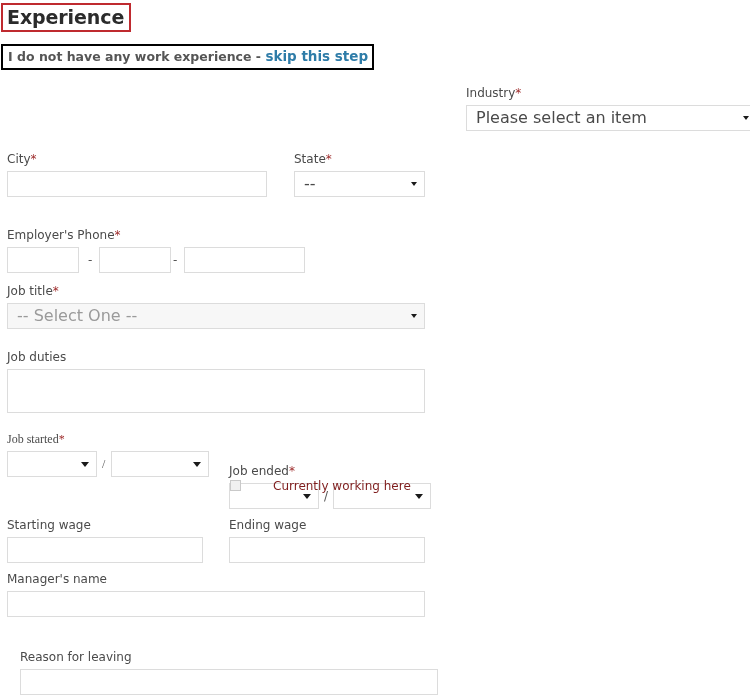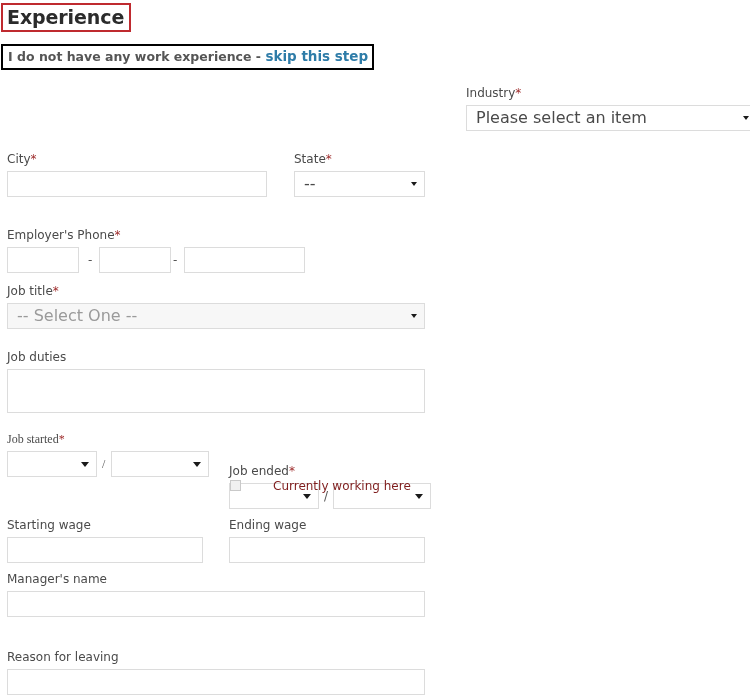--- a/index.html
+++ b/index.html
@@ -257,18 +257,18 @@
   <div class="fld" style="left:229px; top:518px; width:196px;">
     <label class="lbl">Ending wage</label>
     <input class="txt" style="margin-top: 4px;" type="text" value="">
   </div>
 
   <div class="fld" style="left:7px; top:572px; width:418px;">
     <label class="lbl">Manager's name</label>
     <input class="txt" style="margin-top: 4px;" type="text" value="">
   </div>
 
-  <div class="fld" style="left:7px; top:650px; width:418px;">
+  <div class="fld" style="left:20px; top:650px; width:418px;">
     <label class="lbl">Reason for leaving</label>
     <input class="txt" style="margin-top: 4px;" type="text" value="">
   </div>
 
 </div>
 
 </body></html>

